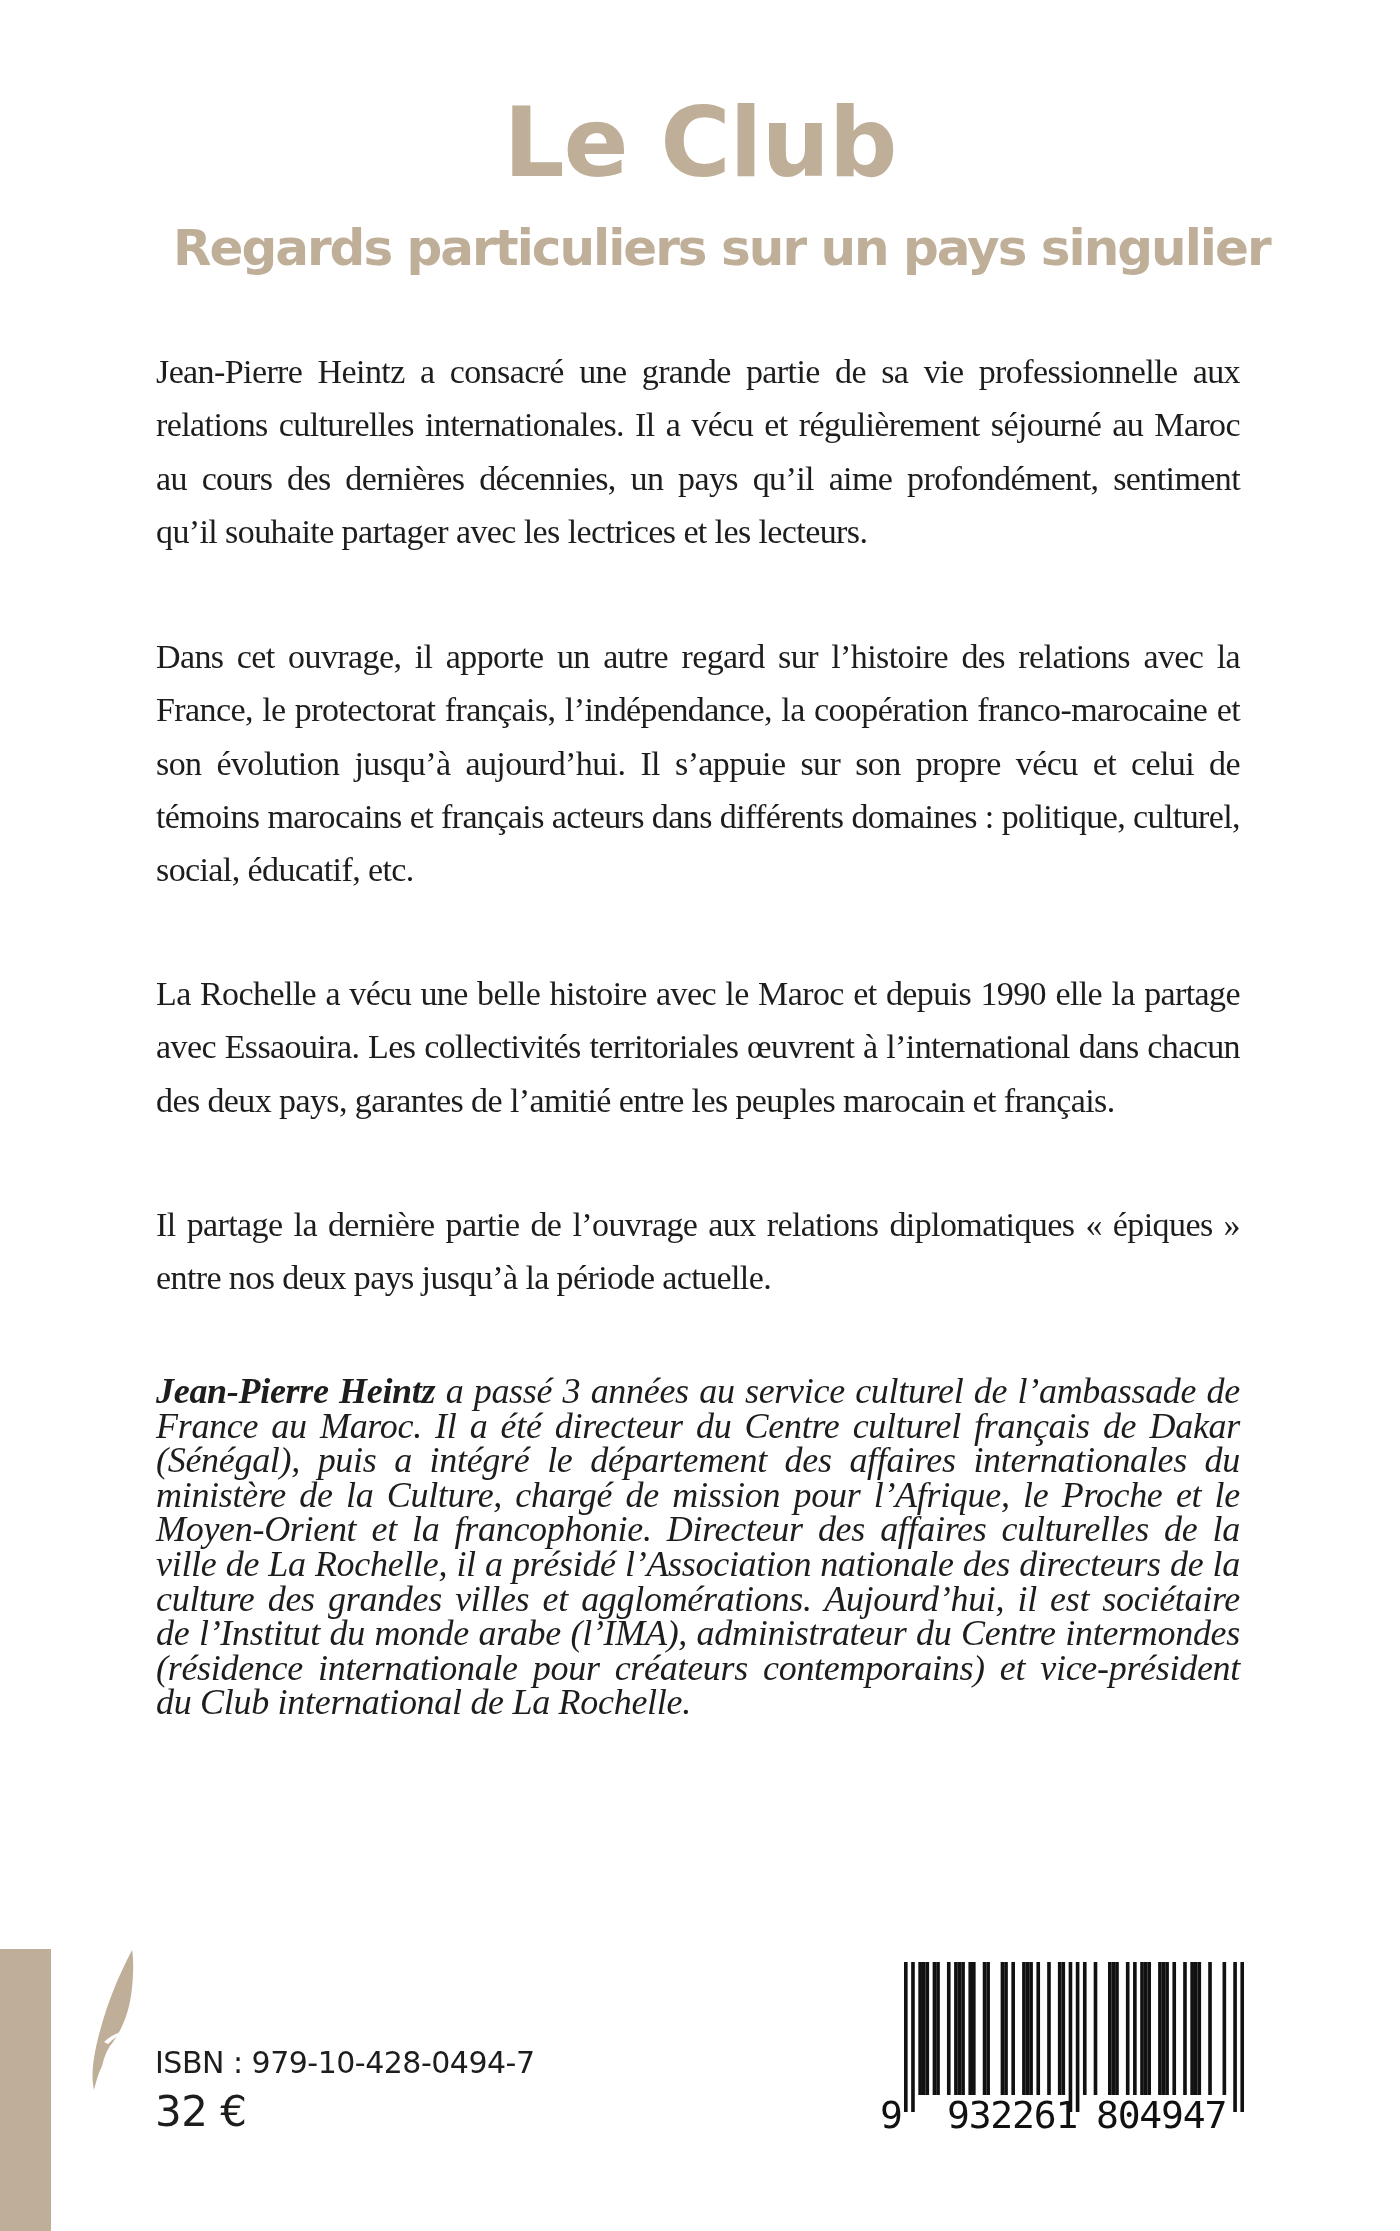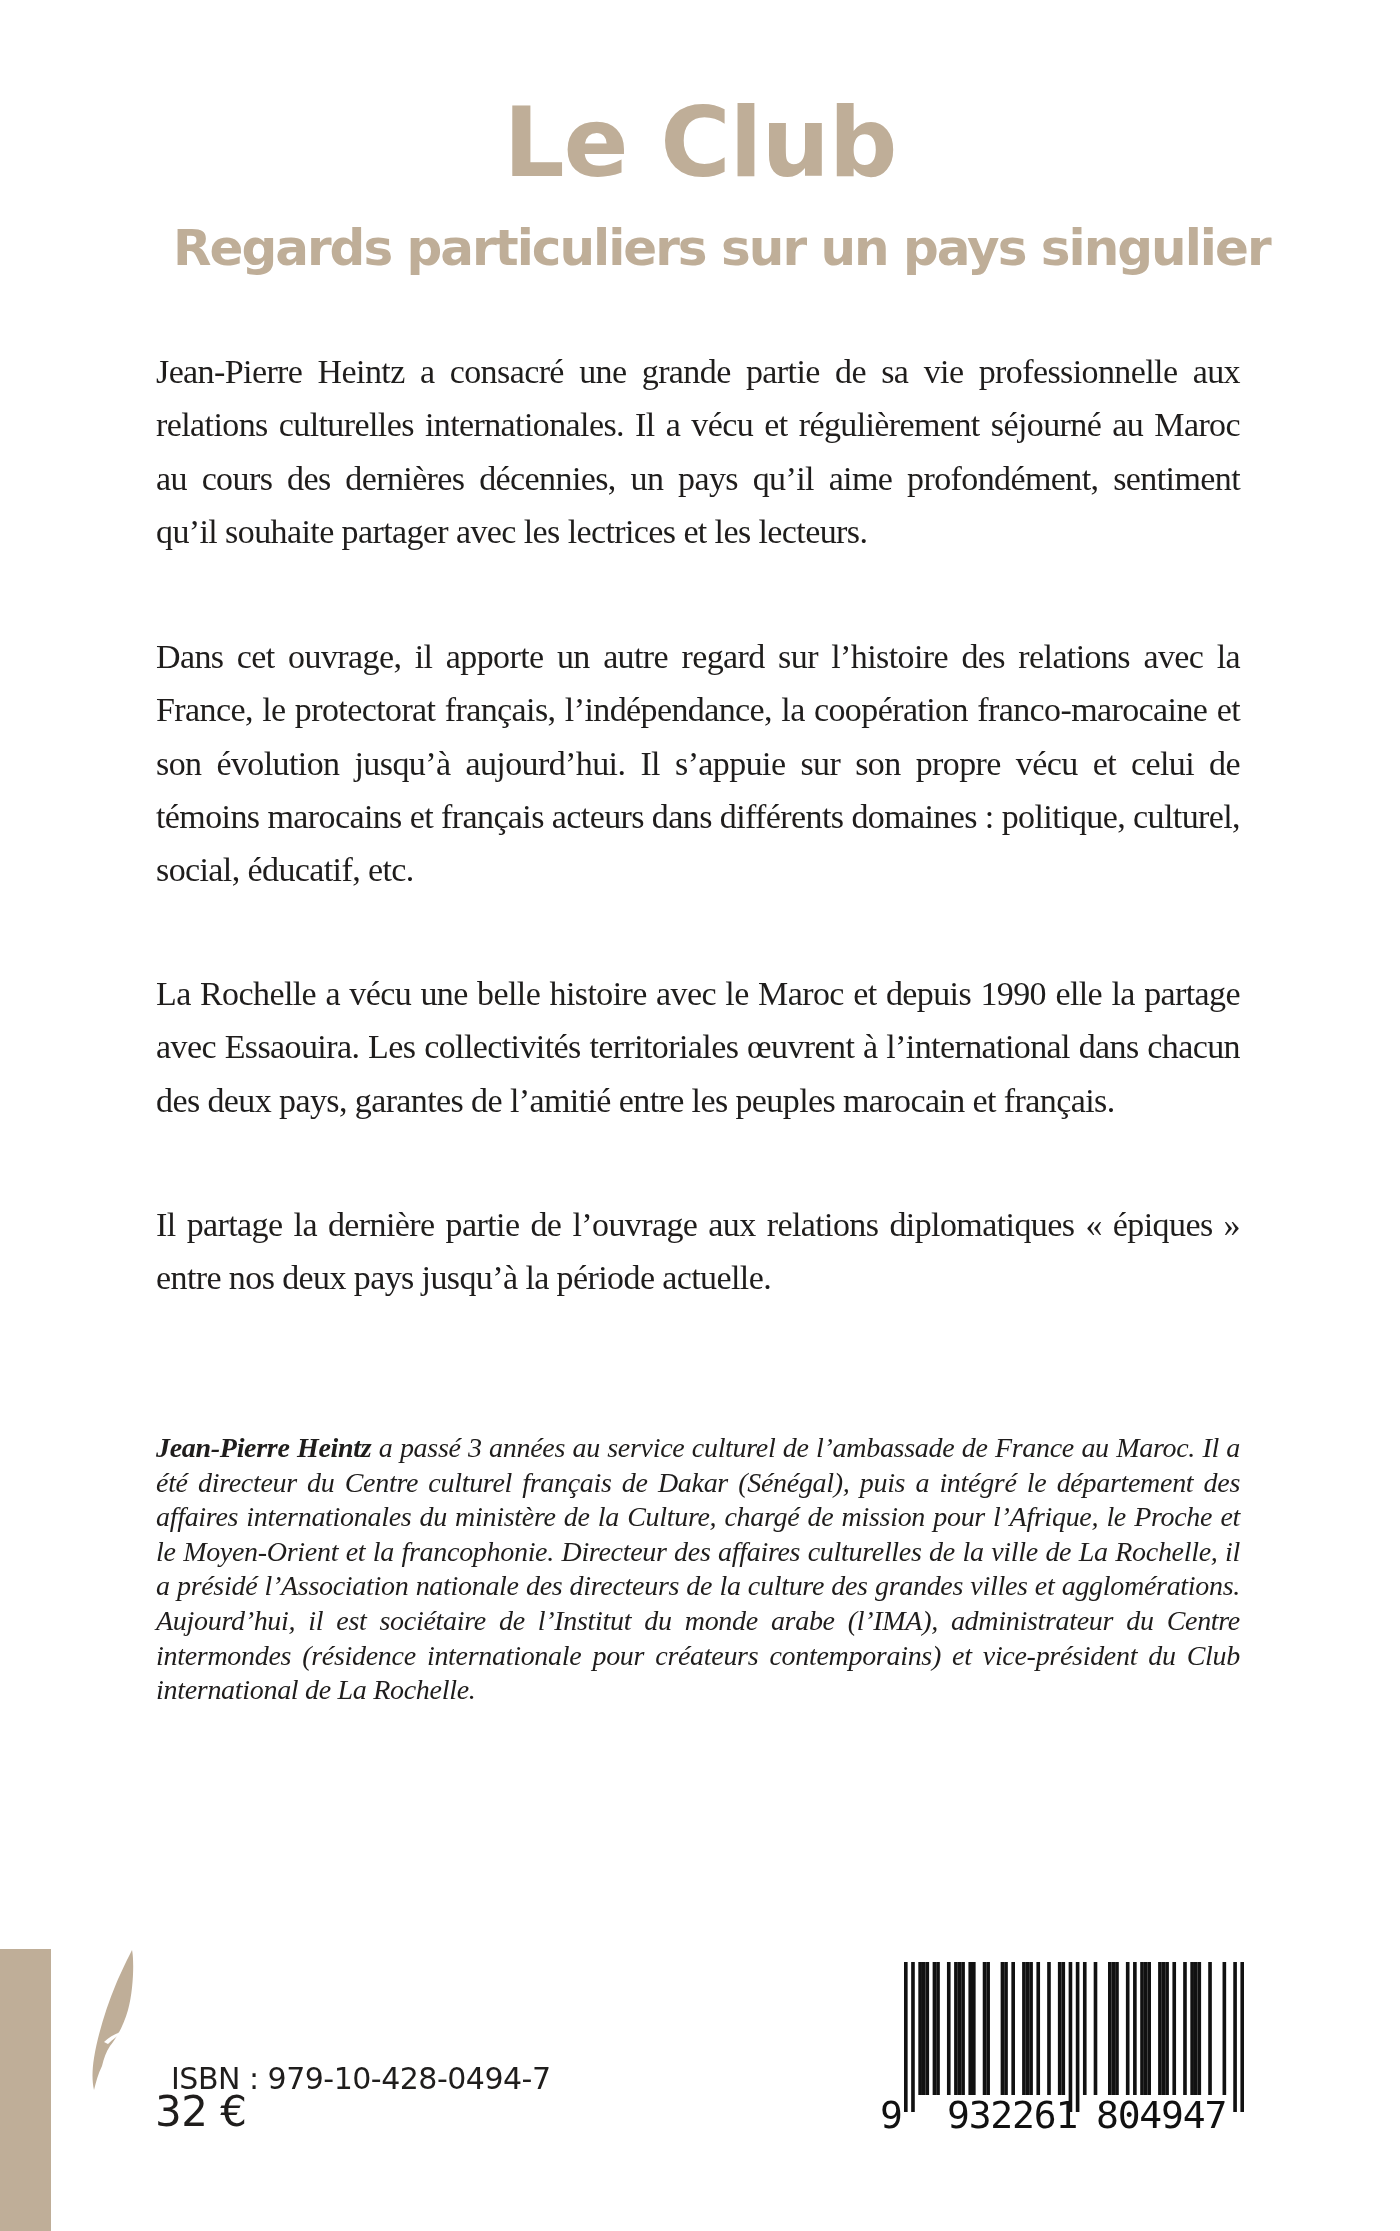--- a/index.html
+++ b/index.html
@@ -13,29 +13,29 @@
     position: absolute; left: 156px; width: 1090px; top: 196px; text-align: center;
     font-family: "DejaVu Sans", sans-serif; font-weight: bold; font-size: 50px;
     color: #bfae98; letter-spacing: -2px; line-height: 70px; margin: 17px; white-space: nowrap;
   }
   .body-text {
     position: absolute; left: 156px; width: 1084px;
     font-family: "Liberation Serif", serif; font-size: 34px; line-height: 53.3px;
     color: #1f1d1c; text-align: justify; margin: 0; letter-spacing: -0.6px;
   }
   .bio {
-    position: absolute; left: 156px; width: 1084px; top: 1431px;
-    font-family: "Liberation Serif", serif; font-style: italic; font-size: 28px;
+    position: absolute; left: 156px; width: 1084px; top: 1374px;
+    font-family: "Liberation Serif", serif; font-style: italic; font-size: 36px;
     line-height: 34.6px; color: #1f1d1c; text-align: justify; margin: 0; letter-spacing: -0.3px;
   }
   .bio .author { font-weight: bold; }
   .spine-bar { position: absolute; left: 0; top: 1949px; width: 51px; height: 282px; background: #bfae98; }
   .feather { position: absolute; left: 70px; top: 1948px; width: 70px; height: 145px; }
   .isbn {
-    position: absolute; left: 155px; top: 2043px; margin: 16px;
+    position: absolute; left: 155px; top: 2043px; margin: 0;
     font-family: "DejaVu Sans", sans-serif; font-size: 30px; font-weight: normal;
     color: #1f1d1c; letter-spacing: -0.5px; line-height: 40px;
   }
   .price {
     position: absolute; left: 155px; top: 2087px; margin: 0;
     font-family: "DejaVu Sans", sans-serif; font-size: 42px; color: #1f1d1c; line-height: 50px;
     letter-spacing: -0.5px;
   }
   .barcode { position: absolute; left: 904px; top: 1962px; width: 340px; height: 175px; }
   .barcode-digits {

